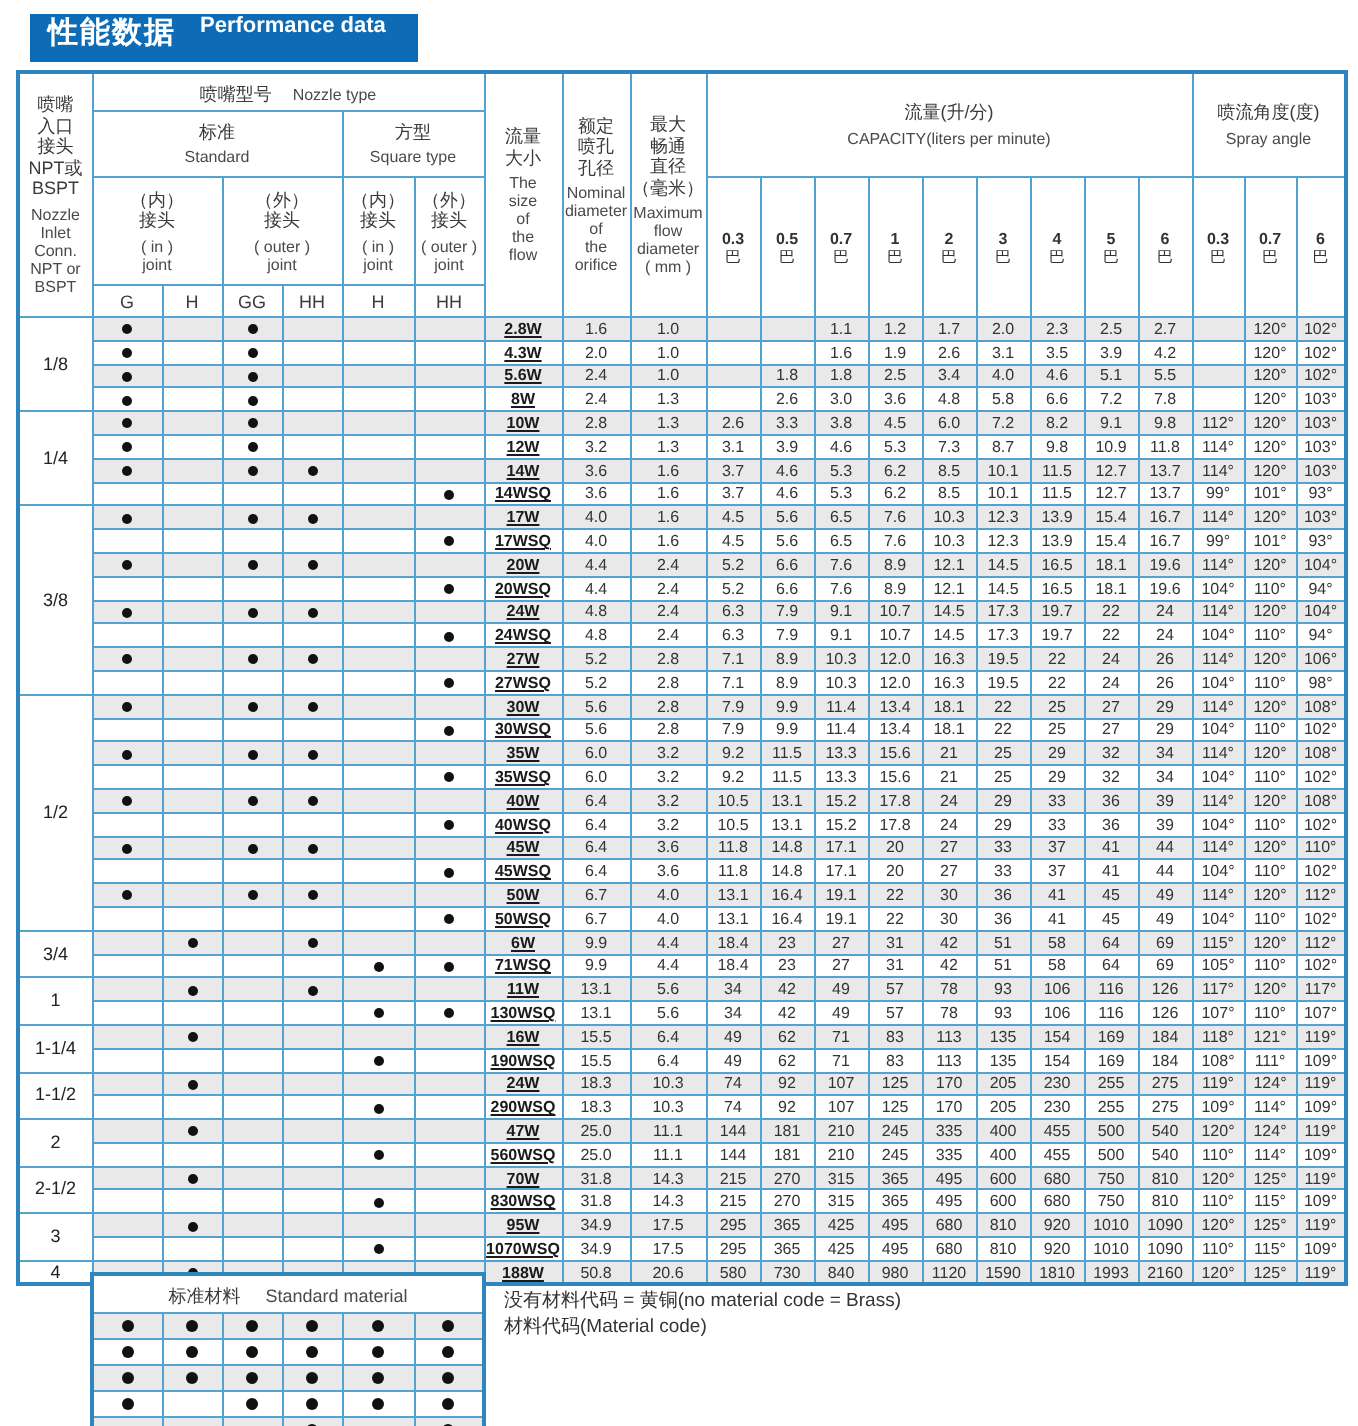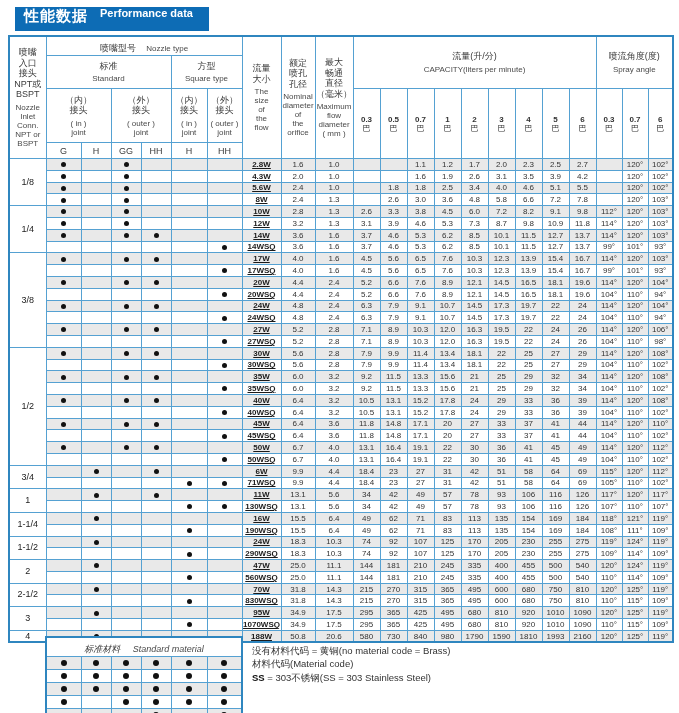--- a/index.html
+++ b/index.html
@@ -30,21 +30,21 @@
   tbody td{font-size:8px;line-height:9px;color:#333;}
   tbody tr.alt td{background:#e9e9e9;}
   td.size-cell{font-size:9px;color:#222;background:#fff !important;}
   td.model-cell{font-weight:bold;color:#1a1a1a;text-decoration:underline;}
   .dot{display:inline-block;width:5px;height:5px;border-radius:50%;background:#111;vertical-align:middle;}
   
   table.mat{position:absolute;left:45px;top:636px;border-collapse:collapse;table-layout:fixed;
             width:196px;border:2px solid #2f86bf;}
   table.mat th,table.mat td{border:1px solid #55a1d2;padding:0;text-align:center;background:#fff;}
   table.mat th{height:13px;font-weight:normal;}
-  table.mat th .zh,table.mat th .en{display:inline;font-size:9px;margin:0 4px;font-style:italic;}
+  table.mat th .zh,table.mat th .en{display:inline;font-size:9px;margin:0 4px;}
   table.mat td{height:12px;}
   table.mat tr.alt td{background:#e9e9e9;}
   table.mat .dot{width:6px;height:6px;}
   
   .legend{position:absolute;left:252px;top:644px;font-size:9.5px;line-height:13.4px;color:#333;}
   .legend .line b{color:#111;}
 </style>
 </head>
 <body>
 
@@ -1169,21 +1169,21 @@
           <td class="joint-cell"></td>
           <td class="joint-cell"></td>
           <td class="joint-cell"></td>
           <td class="model-cell">188W</td>
           <td class="num-cell">50.8</td>
           <td class="num-cell">20.6</td>
           <td class="num-cell">580</td>
           <td class="num-cell">730</td>
           <td class="num-cell">840</td>
           <td class="num-cell">980</td>
-          <td class="num-cell">1790</td>
+          <td class="num-cell">1120</td>
           <td class="num-cell">1590</td>
           <td class="num-cell">1810</td>
           <td class="num-cell">1993</td>
           <td class="num-cell">2160</td>
           <td class="num-cell">120°</td>
           <td class="num-cell">125°</td>
           <td class="num-cell">119°</td>
         </tr>
       </tbody>
   </table>
@@ -1245,16 +1245,15 @@
           <td><span class="dot"></span></td>
           <td></td>
           <td><span class="dot"></span></td>
         </tr>
       </tbody>
   </table>
 
   <div class="legend">
     <div class="line"><b></b><span>没有材料代码 = 黄铜(no material code = Brass)</span></div>
     <div class="line">材料代码(Material code)</div>
-    <div class="line"><b>SS</b><span> = 303不锈钢(SS = 303 Stainless Steel)</span></div>
   </div>
 
 </div>
 
 </body></html>

